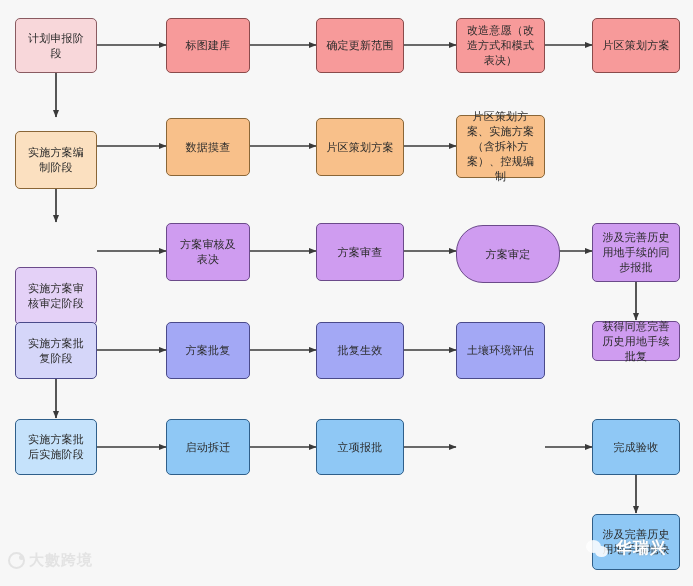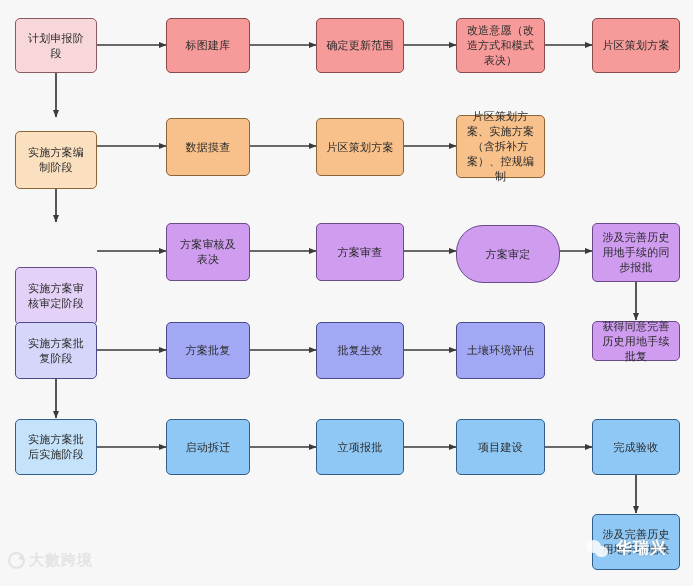--- a/index.html
+++ b/index.html
@@ -128,21 +128,20 @@
 
   <div class="node c-indigo-l" style="left:15px;top:322px;width:82px;height:57px;">实施方案批复阶段</div>
   <div class="node c-indigo" style="left:166px;top:322px;width:84px;height:57px;">方案批复</div>
   <div class="node c-indigo" style="left:316px;top:322px;width:88px;height:57px;">批复生效</div>
   <div class="node c-indigo" style="left:456px;top:322px;width:89px;height:57px;">土壤环境评估</div>
   <div class="node c-purple" style="left:592px;top:321px;width:88px;height:40px;">获得同意完善历史用地手续批复</div>
 
   <div class="node c-blue" style="left:166px;top:419px;width:84px;height:56px;">启动拆迁</div>
   <div class="node c-blue-l" style="left:15px;top:419px;width:82px;height:56px;">实施方案批后实施阶段</div>
   <div class="node c-blue" style="left:316px;top:419px;width:88px;height:56px;">立项报批</div>
-  <div class="node c-blue" style="left:456px;top:419px;width:89px;height:56px;">项目建设</div>
   <div class="node c-blue" style="left:592px;top:419px;width:88px;height:56px;">完成验收</div>
 
   <div class="node c-blue" style="left:592px;top:514px;width:88px;height:56px;">涉及完善历史用地手续地块</div>
 
   <div class="wm wm-left">
     <span class="wm-logo"></span>
     <span>大數跨境</span>
   </div>
 
   <div class="wm wm-right">

